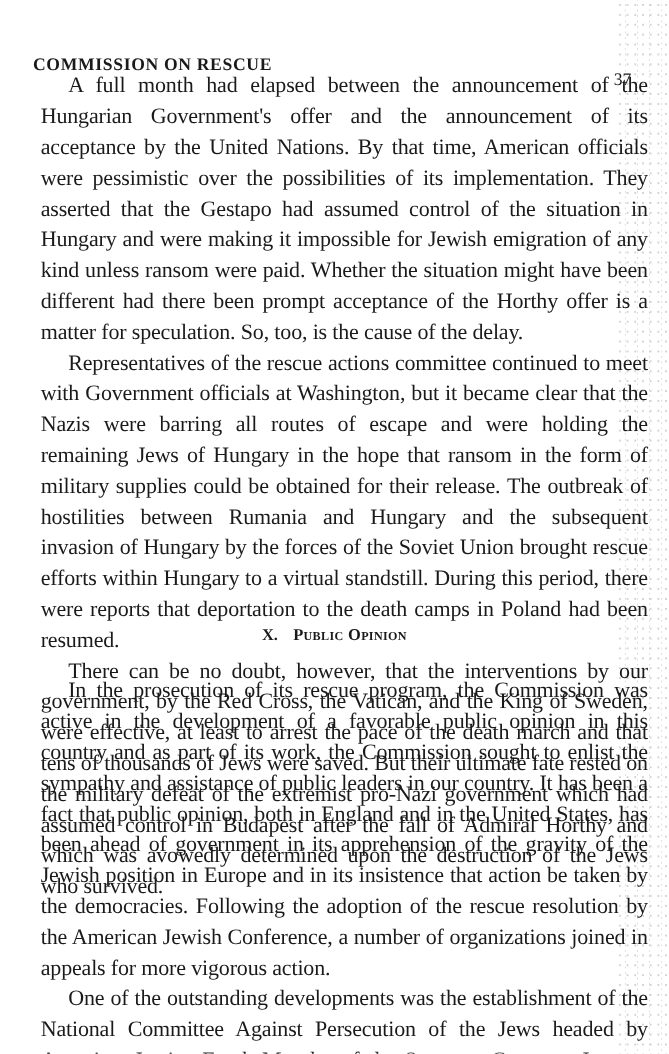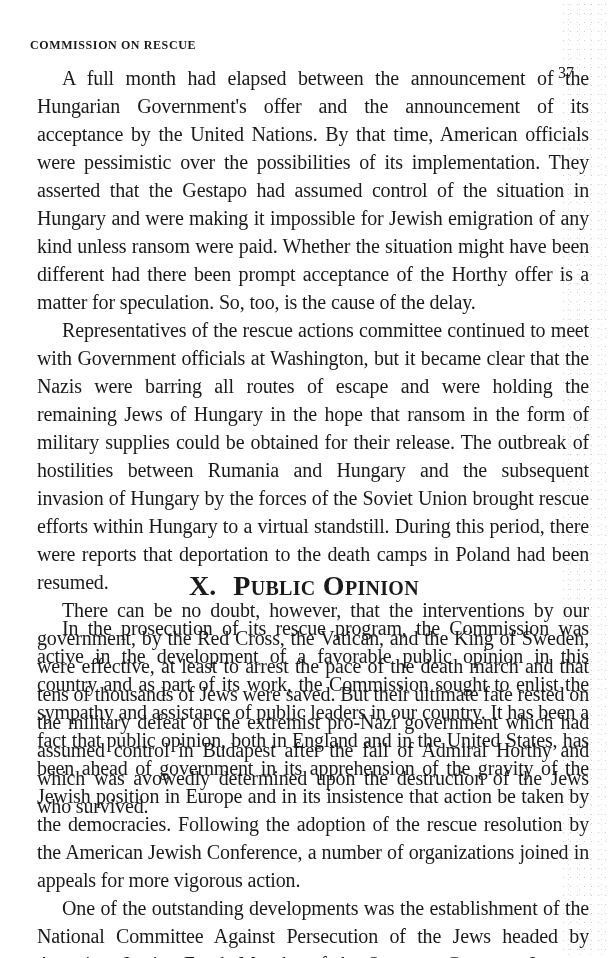--- a/index.html
+++ b/index.html
@@ -17,40 +17,40 @@
       radial-gradient(circle, rgba(0,0,0,0.25) 0.5px, transparent 0.7px);
     background-size: 7px 9px, 11px 5px;
     background-position: 0 0, 3px 2px;
     opacity: 0.55;
     pointer-events: none;
   }
   .page-header {
     position: absolute; left: 30px; top: 36px; width: 540px; height: 20px;
   }
   .running-head {
-    position: absolute; left: 0; top: 2px;
-    font-size: 12px; letter-spacing: 0.6px; font-weight: bold;
+    position: absolute; left: 0; top: 15px;
+    font-size: 16px; letter-spacing: 0.6px; font-weight: bold;
     text-transform: uppercase;
   }
   .page-number {
     position: absolute; right: -4px; top: 0;
     font-size: 16px;
     margin-top: 28px;
   }
   .body-text {
     position: absolute; left: 37px; width: 552px;
     font-size: 20px; line-height: 28px;
     text-align: justify;
     letter-spacing: -0.15px;
   }
   .body-text p { margin: 0; text-indent: 25px; }
   .block-1 { top: 64px; }
   .section-heading {
     position: absolute; left: 0; width: 608px; top: 570px;
-    text-align: center; font-size: 28px; font-weight: bold;
+    text-align: center; font-size: 15px; font-weight: bold;
   }
   .section-heading .num { margin-right: 10px; }
   .section-heading .title { font-variant: small-caps; letter-spacing: 0.3px; }
   .block-2 { top: 614px; }
 </style>
 </head>
 <body>
 
 <div class="speckle"></div>
 

